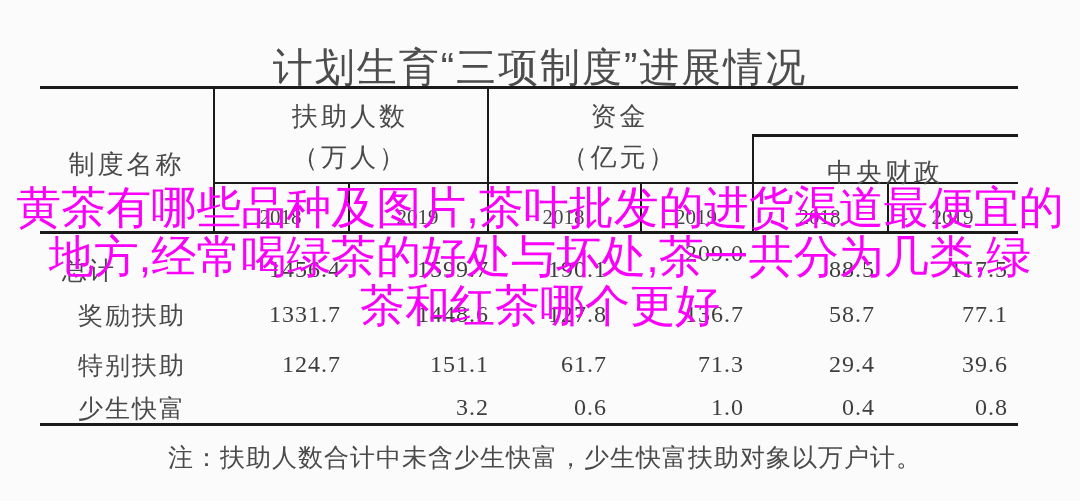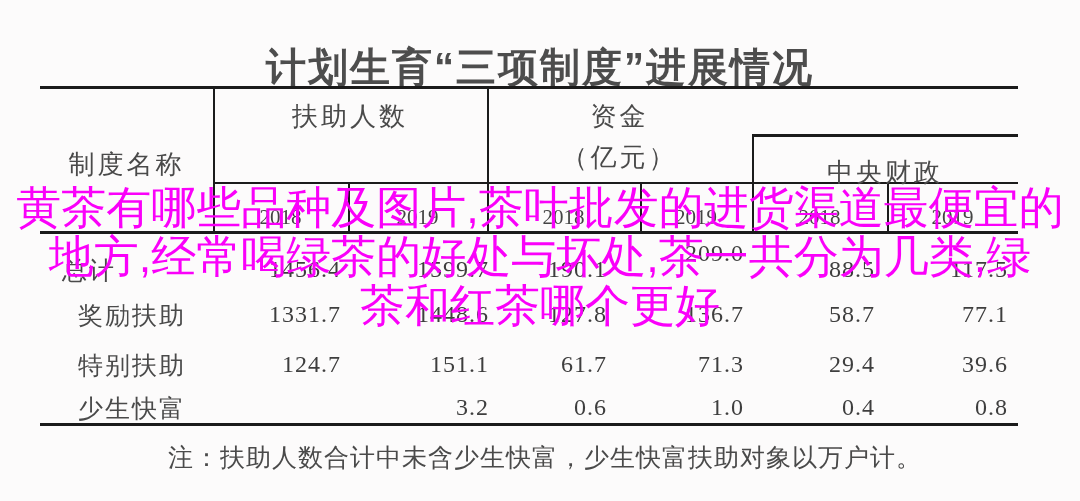--- a/index.html
+++ b/index.html
@@ -6,21 +6,21 @@
   .canvas{
     position:relative;
     width:1080px;height:501px;
     background:#fcfbfb;
     overflow:hidden;
     font-family:"Liberation Sans", sans-serif;
   }
   .title{
     position:absolute;left:0;right:0;top:40px;
     text-align:center;
-    font-size:40px;font-weight:bold;color:#4d4d4d;
+    font-size:40px;font-weight:normal;color:#4d4d4d;
     letter-spacing:2px;
   }
   .hl{position:absolute;background:#1b1b1b;}
   .vl{position:absolute;background:#1b1b1b;}
   .hdr{
     position:absolute;
     text-align:center;
     font-size:26px;color:#4a4a4a;
     letter-spacing:3px;
   }
@@ -73,20 +73,21 @@
 
   <div class="vl" style="left:213px;top:87px;width:2px;height:146px"></div>
   <div class="vl" style="left:487px;top:87px;width:2px;height:146px"></div>
   <div class="vl" style="left:348px;top:183px;width:2px;height:50px"></div>
   <div class="vl" style="left:640px;top:183px;width:2px;height:50px"></div>
   <div class="vl" style="left:752px;top:135px;width:2px;height:98px"></div>
   <div class="vl" style="left:887px;top:183px;width:2px;height:50px"></div>
 
   <div class="hdr" style="left:40px;top:147px;width:173px">制度名称</div>
   <div class="hdr" style="left:213px;top:99px;width:274px">扶助人数</div>
+  <div class="hdr" style="left:213px;top:140px;width:274px">（万人）</div>
   <div class="hdr" style="left:487px;top:140px;width:265px">（亿元）</div>
   <div class="hdr" style="left:487px;top:99px;width:265px">资金</div>
   <div class="hdr" style="left:752px;top:155px;width:266px">中央财政</div>
 
   <div class="year" style="left:213px;top:205px;width:135px">2018</div>
   <div class="year" style="left:348px;top:205px;width:139px">2019</div>
   <div class="year" style="left:487px;top:205px;width:153px">2018</div>
   <div class="year" style="left:640px;top:205px;width:112px">2019</div>
   <div class="year" style="left:752px;top:205px;width:135px">2018</div>
   <div class="year" style="left:887px;top:205px;width:131px">2019</div>

